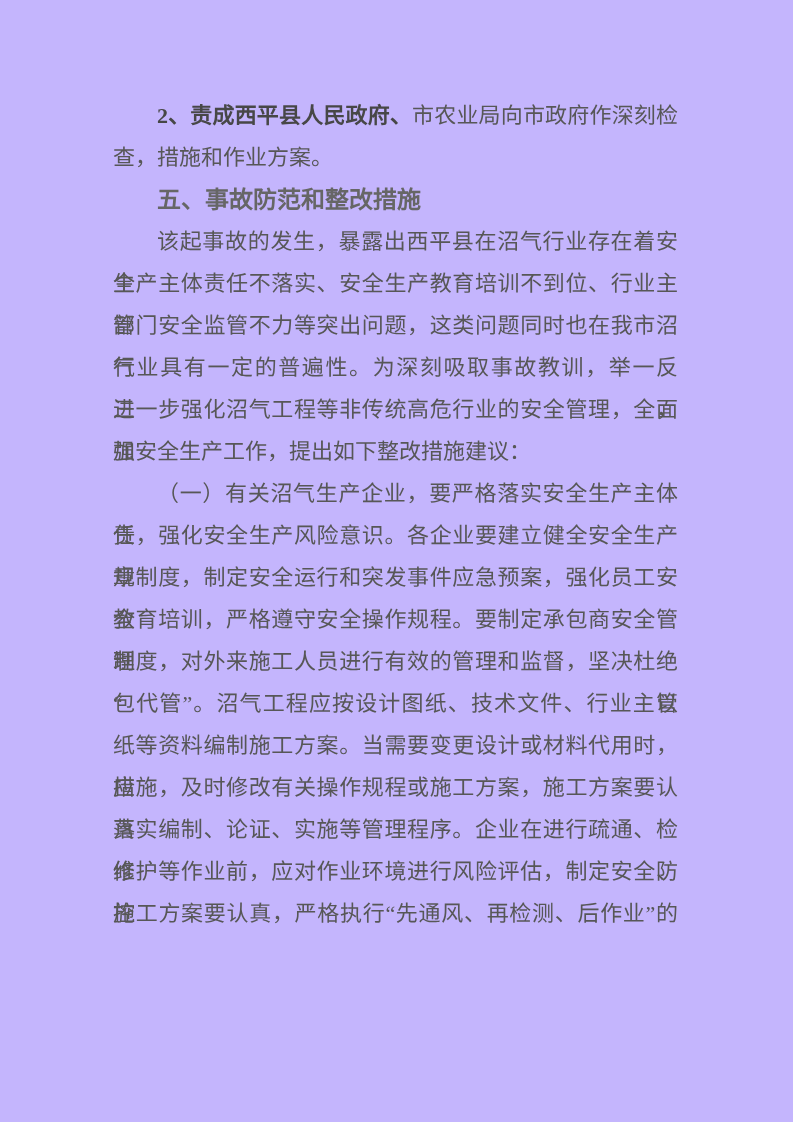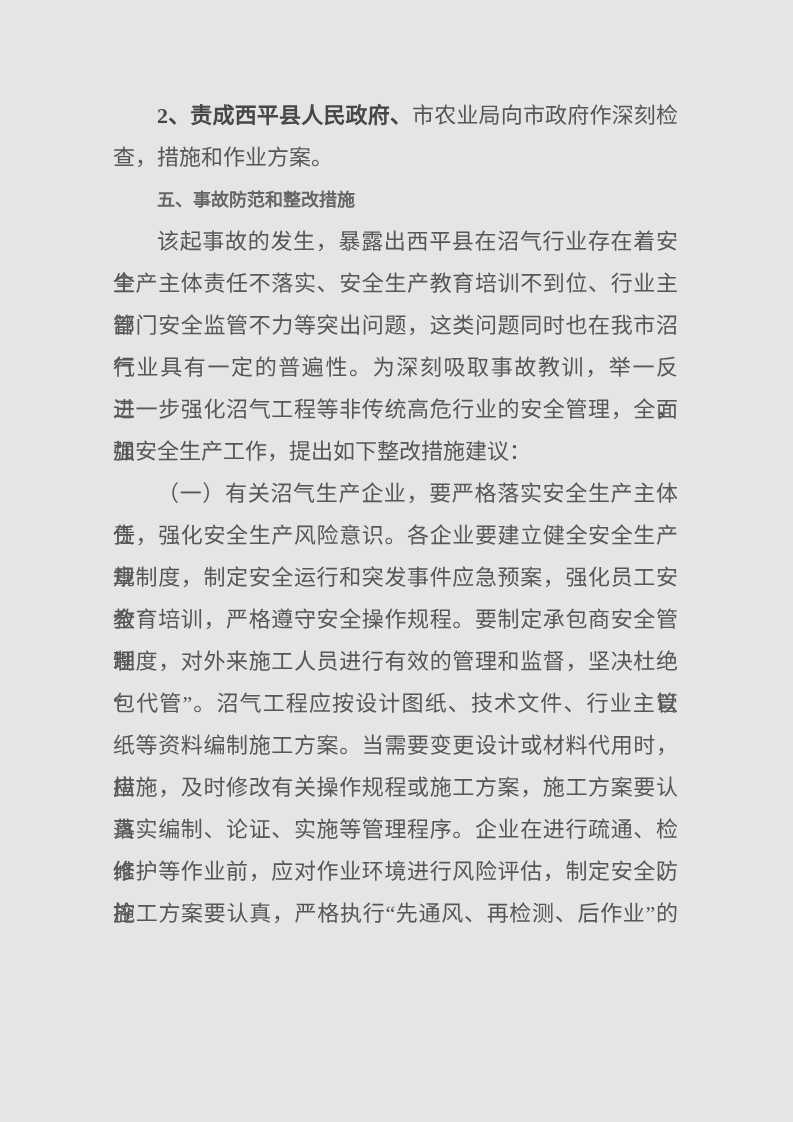--- a/index.html
+++ b/index.html
@@ -4,21 +4,21 @@
 <style>
   html, body {
     margin: 0;
     padding: 0;
     background: #ffffff;
   }
   .page {
     position: relative;
     width: 793px;
     height: 1122px;
-    background: #e5e5e5;
+    background: #c4b5fd;
     overflow: hidden;
     font-family: "Liberation Serif", "DejaVu Serif", serif;
   }
   .doc {
     position: absolute;
     left: 113px;
     top: 95px;
     width: 565px;
   }
   .line {
@@ -32,21 +32,21 @@
   .line.justify {
     text-align: justify;
     text-align-last: justify;
   }
   .line.indent {
     text-indent: 44px;
   }
   .line.heading {
     font-family: "Liberation Sans", "DejaVu Sans", sans-serif;
     font-weight: 700;
-    font-size: 18px;
+    font-size: 24px;
     color: #666666;
   }
   .seg.em {
     font-weight: 700;
     color: #474747;
   }
 </style>
 </head>
 <body>
 

